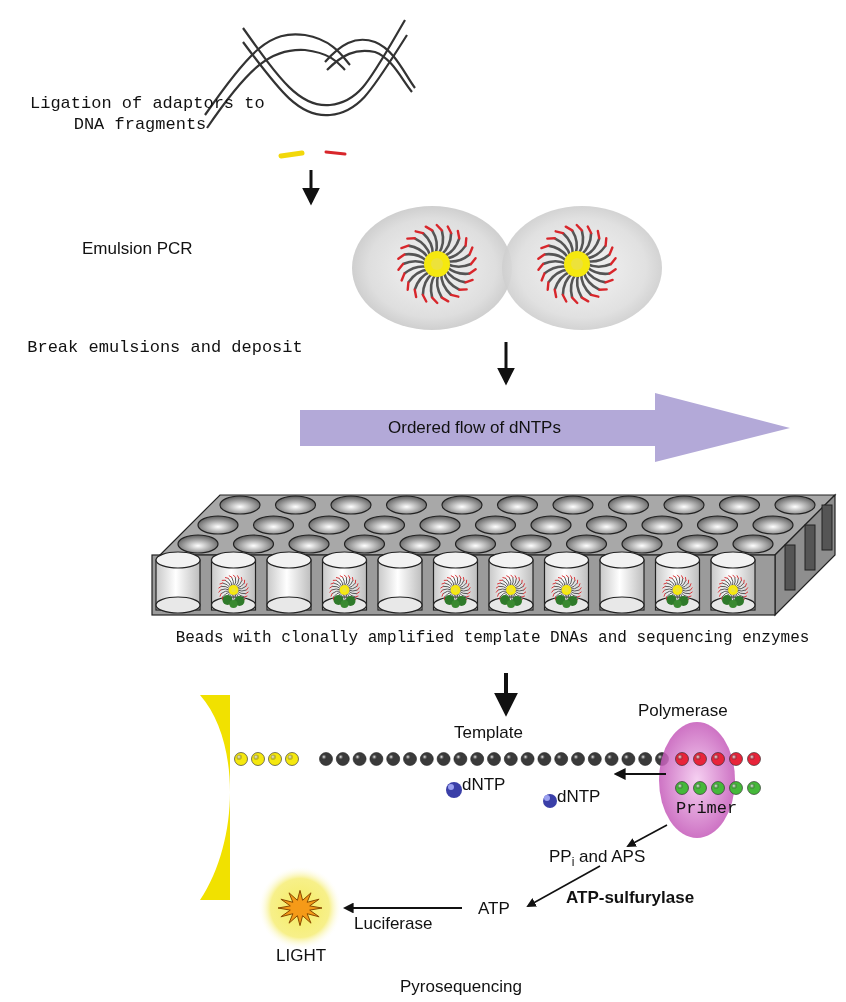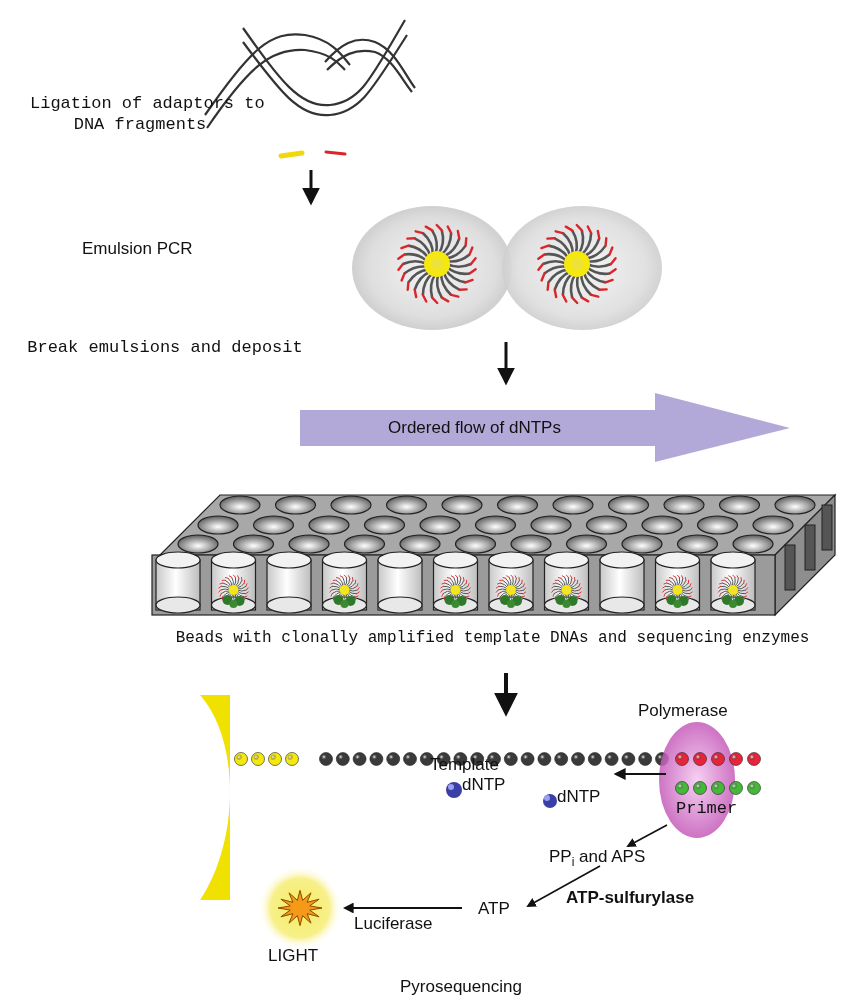--- a/index.html
+++ b/index.html
@@ -696,23 +696,23 @@
   <div>Ligation of adaptors to</div>
   <div>DNA fragments</div>
 </div>
 <div class="lbl" style="left:82px;top:238px;">Emulsion PCR</div>
 <div class="lbl center" style="left:0px;top:337px;width:290px;margin-left:20px;">
   <div>Break emulsions and deposit</div>
 </div>
 <div class="lbl" style="left:388px;top:417px;">Ordered flow of dNTPs</div>
 <div class="lbl center" style="left:140px;top:628px;width:705px;font-size:16px;">Beads with clonally amplified template DNAs and sequencing enzymes</div>
 
-<div class="lbl" style="left:430px;top:722px;margin-top:32px;">Template</div>
+<div class="lbl" style="left:454px;top:722px;">Template</div>
 <div class="lbl" style="left:638px;top:700px;">Polymerase</div>
 <div class="lbl" style="left:462px;top:774px;">dNTP</div>
 <div class="lbl" style="left:557px;top:786px;">dNTP</div>
 <div class="lbl" style="left:676px;top:798px;font-family:Liberation Mono, monospace;">Primer</div>
 <div class="lbl" style="left:549px;top:846px;"><span>PP</span><sub style="font-size:12px;">i</sub><span> and APS</span></div>
 <div class="lbl" style="left:566px;top:887px;font-weight:bold;">ATP-sulfurylase</div>
 <div class="lbl" style="left:478px;top:898px;">ATP</div>
 <div class="lbl" style="left:354px;top:913px;">Luciferase</div>
-<div class="lbl" style="left:268px;top:945px;text-align:center;">LIGHT</div>
+<div class="lbl" style="left:276px;top:945px;text-align:center;">LIGHT</div>
 <div class="lbl" style="left:400px;top:976px;">Pyrosequencing</div>
 
 </body></html>

